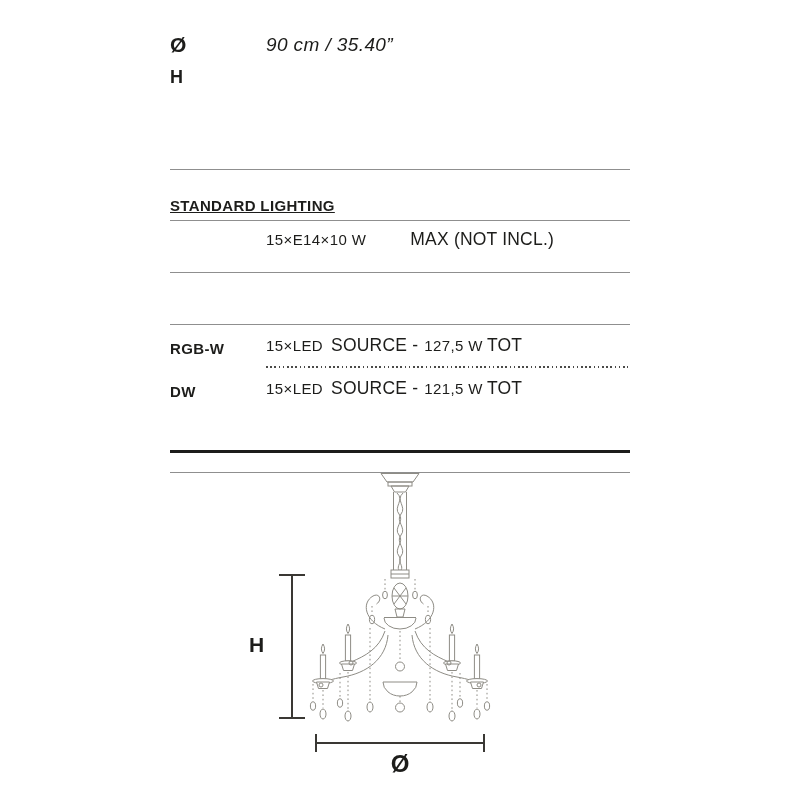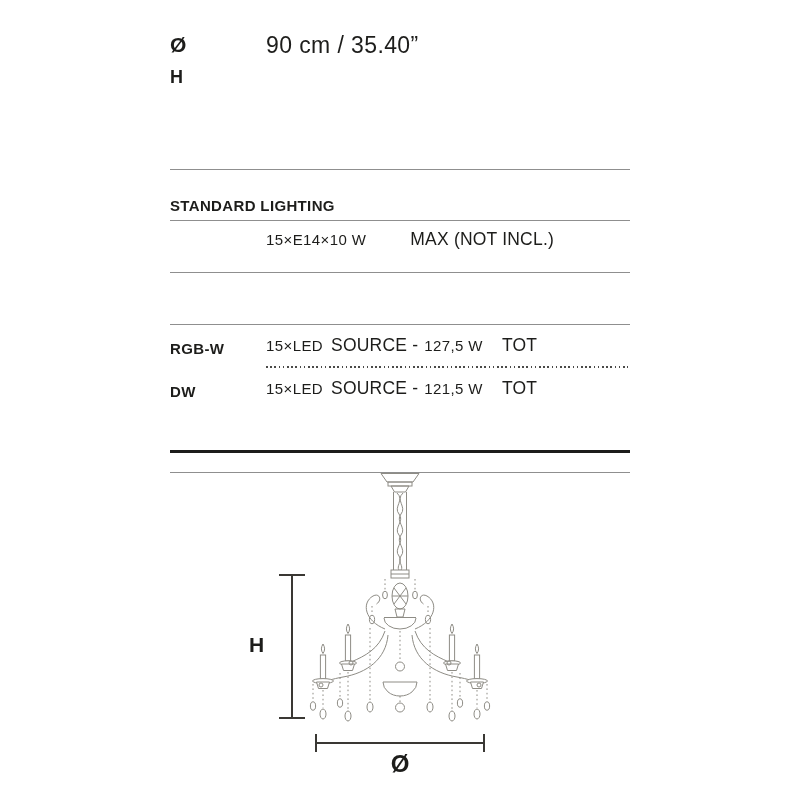--- a/index.html
+++ b/index.html
@@ -9,31 +9,31 @@
     overflow:hidden;
   }
   
   .rule{position:absolute;left:170px;width:460px;height:1px;background:#8f8f8f;}
   .rule.thick{height:3px;background:#1d1d1b;}
   
   .spec-row{position:absolute;left:170px;width:460px;height:30px;display:flex;align-items:center;}
   .spec-icon{width:96px;display:flex;align-items:center;}
   .sym-diameter{font-size:21px;font-weight:600;}
   .sym-height{font-size:18px;font-weight:700;}
-  .spec-value{font-size:23px;letter-spacing:.4px;white-space:nowrap;}
+  .spec-value{font-size:19px;letter-spacing:.4px;white-space:nowrap;font-style:italic;}
   
-  .heading{position:absolute;left:170px;font-size:15px;font-weight:700;letter-spacing:.35px;white-space:nowrap;}
+  .heading{position:absolute;left:170px;font-size:15px;font-weight:700;letter-spacing:.35px;white-space:nowrap;text-decoration:underline;}
   .row-label{position:absolute;left:170px;font-size:15px;font-weight:700;letter-spacing:.35px;white-space:nowrap;text-align:center;}
   
   .value-line{position:absolute;left:266px;white-space:nowrap;}
   .v-big{font-size:15px;letter-spacing:.4px;}
   .v-small{font-size:17.5px;letter-spacing:.2px;}
   .v-note{margin-left:8px;padding-left:36px;}
   .v-mid{margin:0 6px 0 8px;}
-  .v-suffix{margin-left:19px;}
+  .v-suffix{margin-left:4px;}
   .dotted{position:absolute;left:266px;width:362px;height:2px;
     background-image:repeating-linear-gradient(to right,#4a4a48 0 1.6px,transparent 1.6px 4.2px);}
   
   .dim{position:absolute;background:#3a3834;}
   .dim-label{position:absolute;font-weight:700;color:#1d1d1b;white-space:nowrap;}
   .chandelier{position:absolute;left:285px;top:473px;}
 </style>
 </head>
 <body>
 

